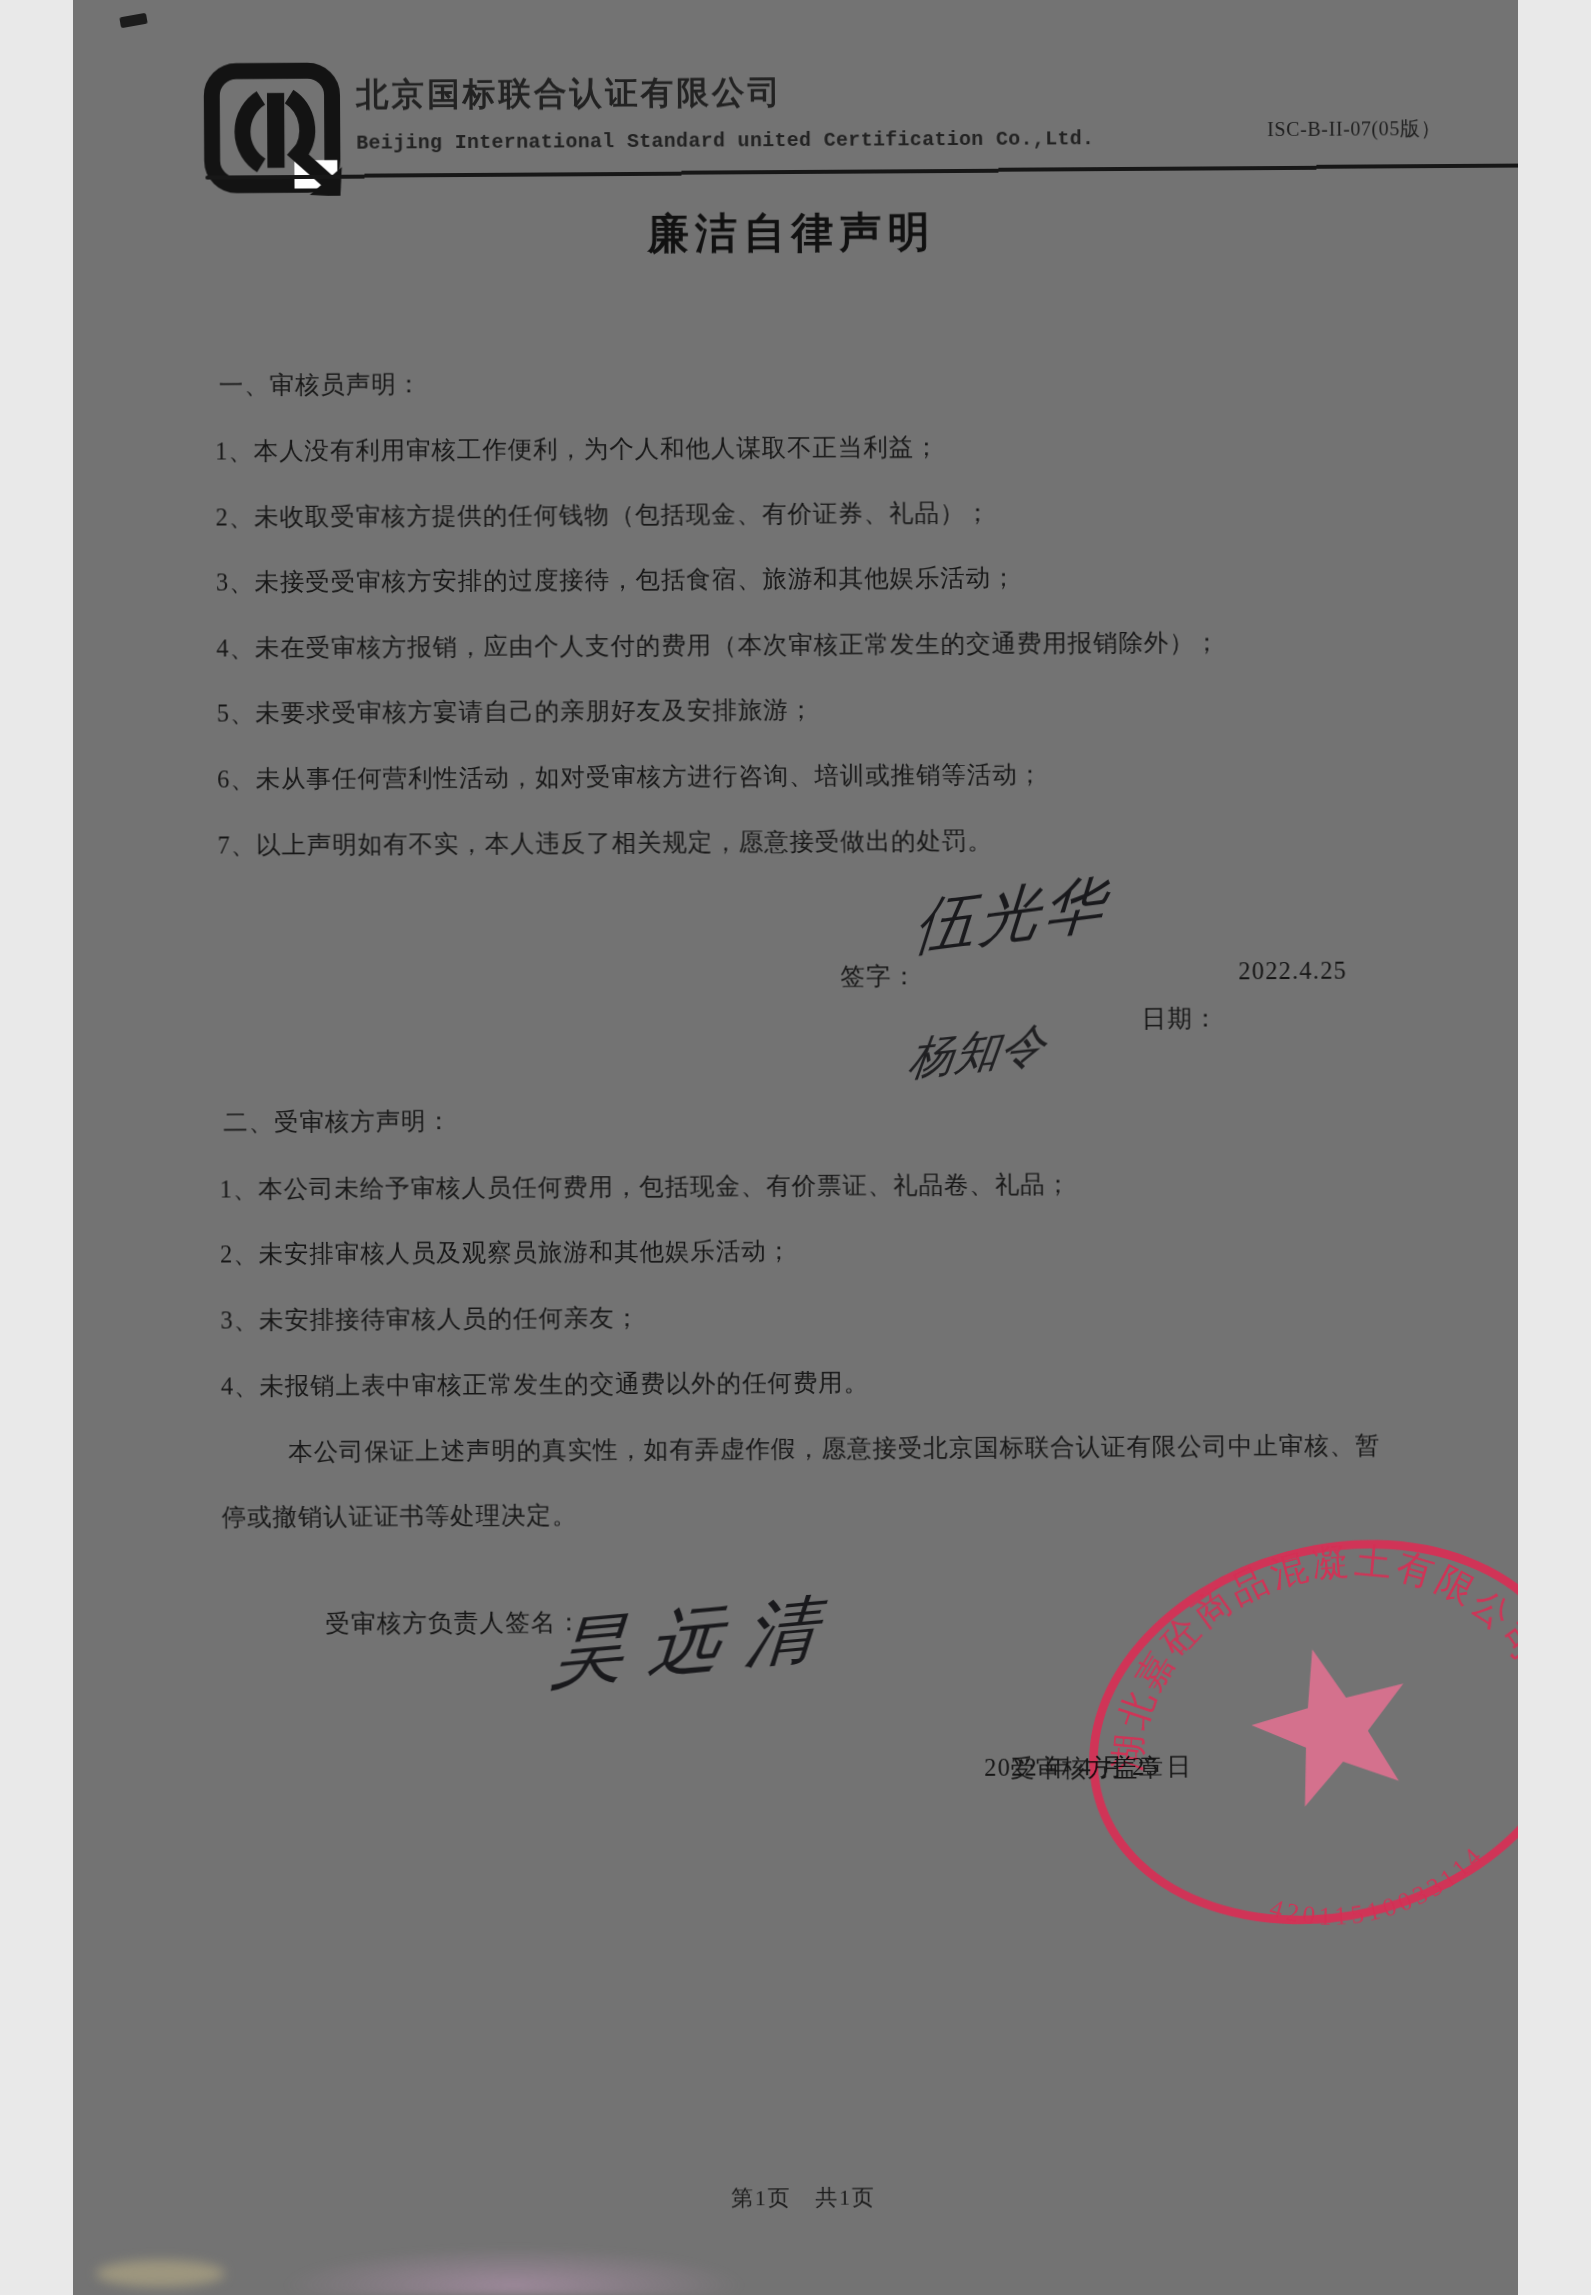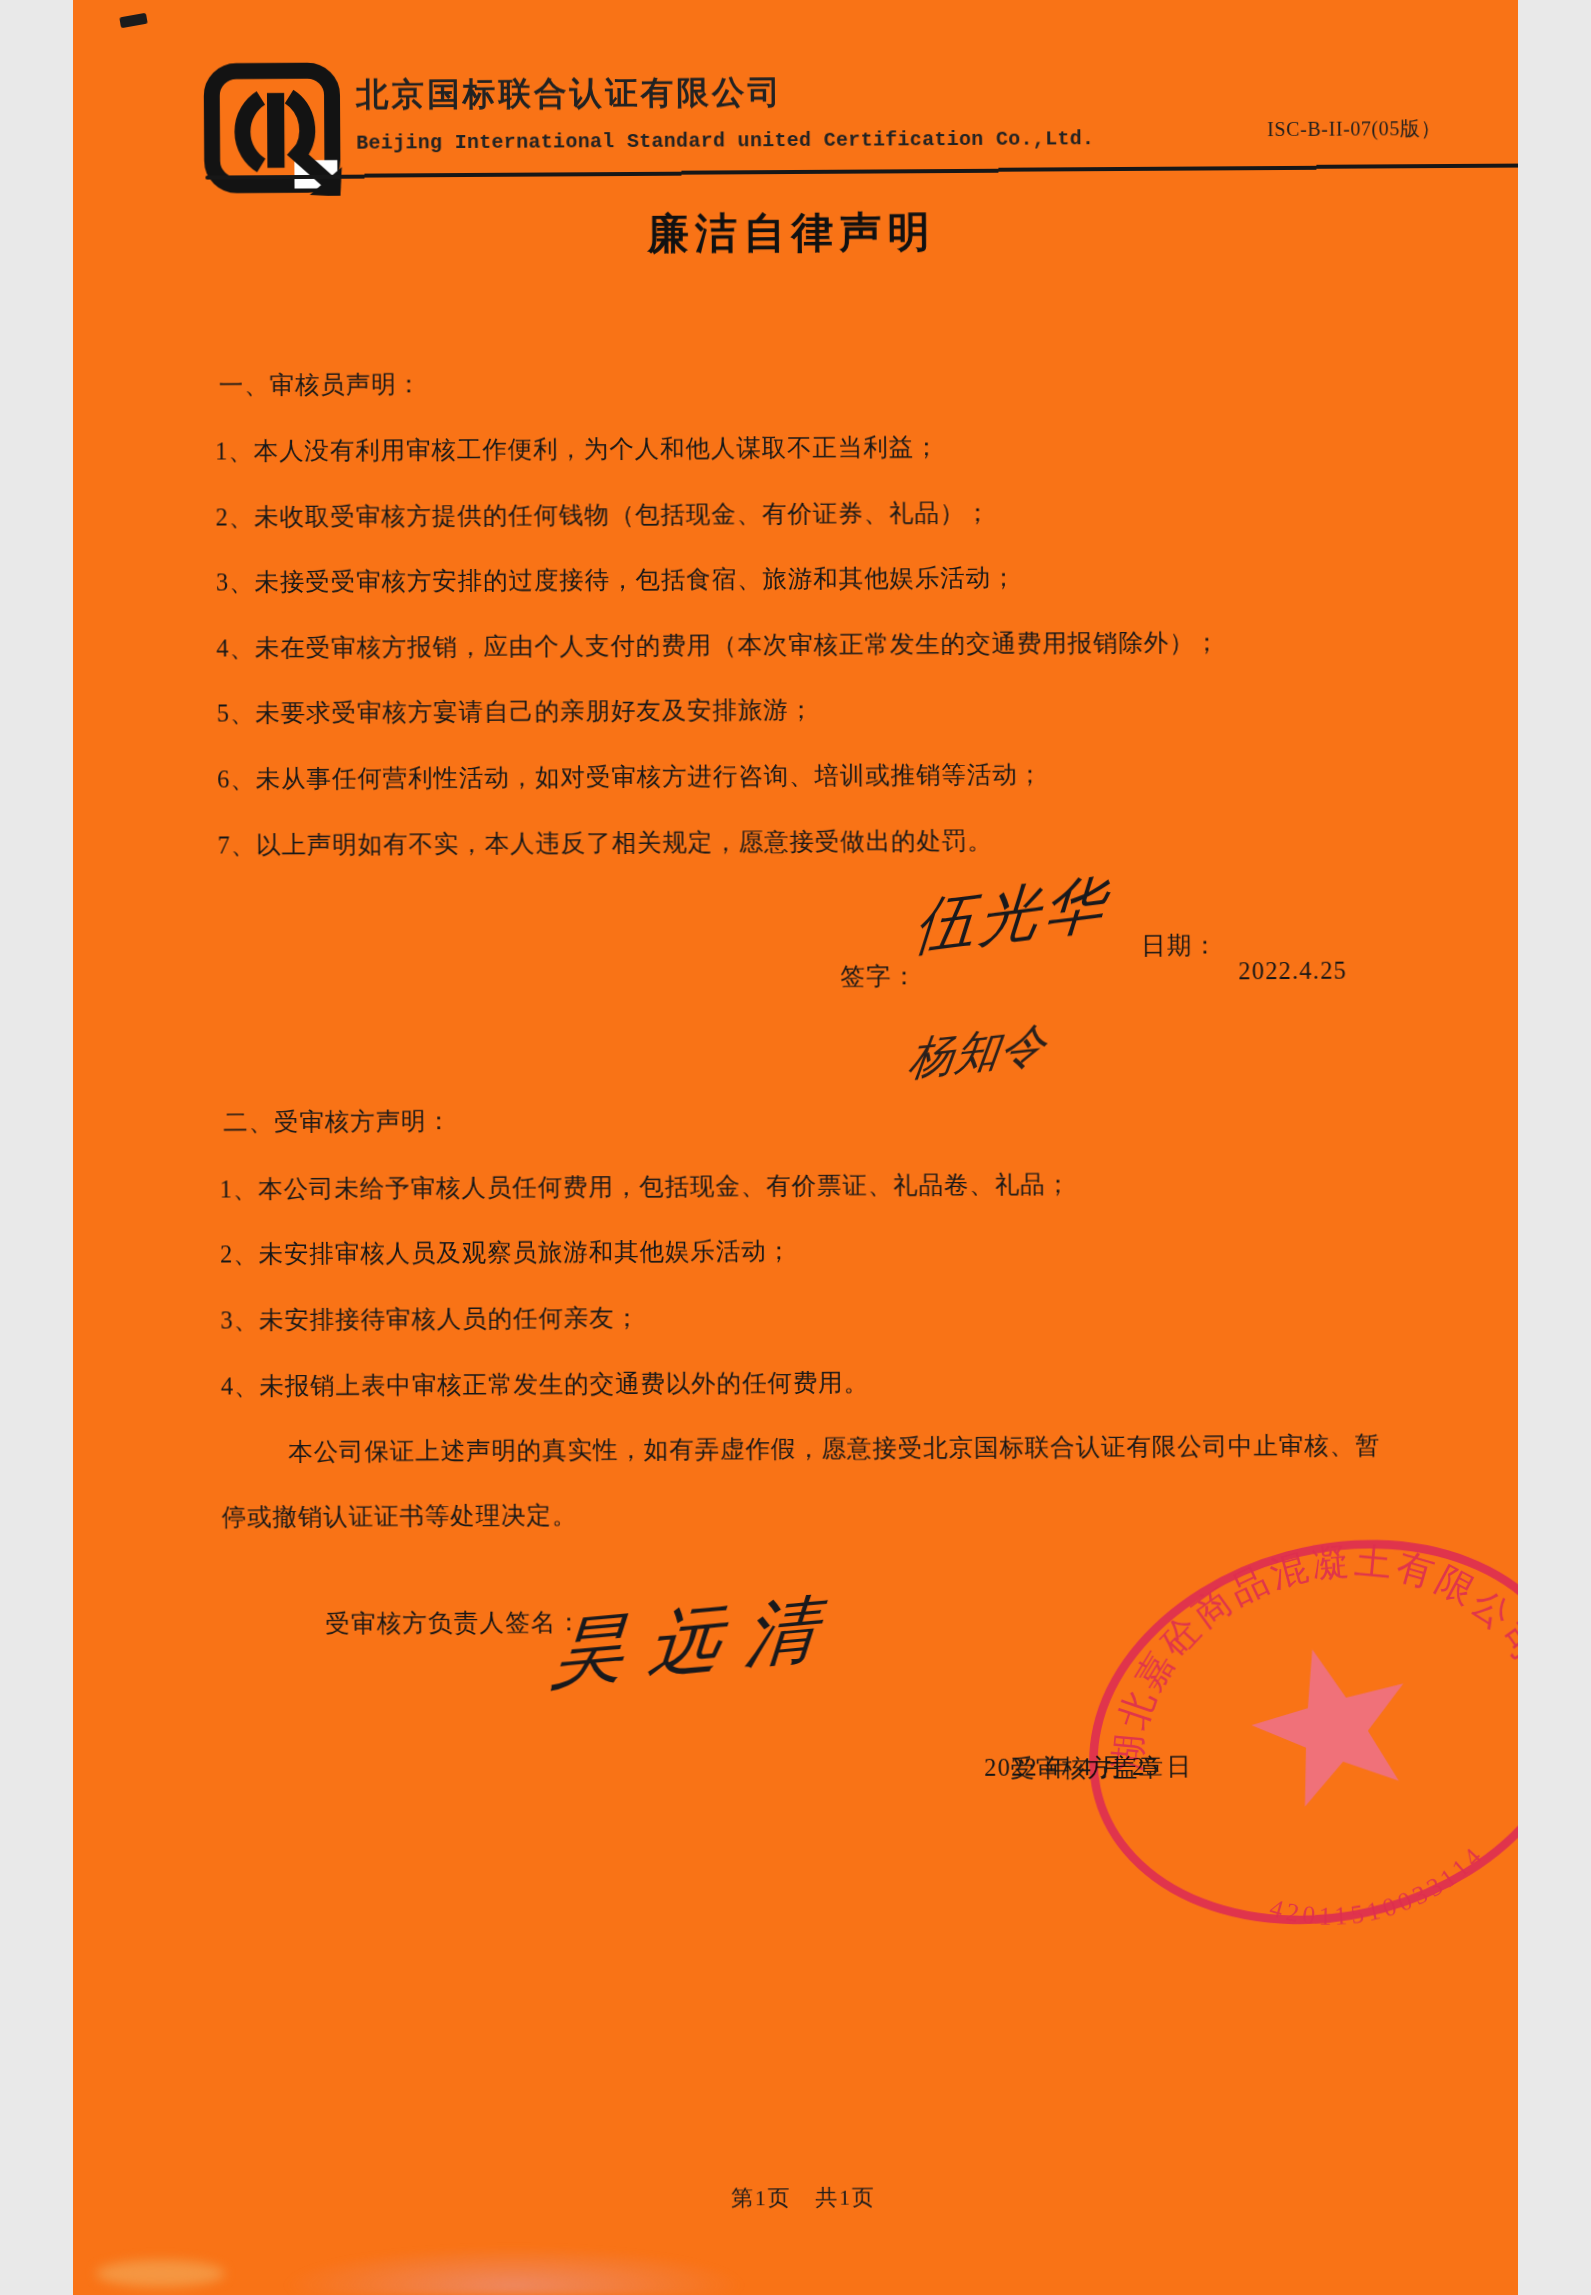--- a/index.html
+++ b/index.html
@@ -1,20 +1,20 @@
 <!DOCTYPE html>
 <html style="font-size:9.8px"><head>
 <meta charset="utf-8">
 <style>
   html,body{margin:0;padding:0;background:#e9e9e9;}
   .page{
     position:relative;
     width:1445px;height:2295px;
     margin:0 auto;
-    background:#f97316;
+    background:#737373;
     overflow:hidden;
     font-family:"Liberation Serif","DejaVu Serif",serif;
     color:#151515;
   }
   .content{
     position:absolute;inset:0;
     transform:rotate(-0.35deg);
     transform-origin:50% 40%;
   }
   
@@ -115,21 +115,21 @@
     <div class="line" style="top:431px;">1、本人没有利用审核工作便利，为个人和他人谋取不正当利益；</div>
     <div class="line" style="top:497px;">2、未收取受审核方提供的任何钱物（包括现金、有价证券、礼品）；</div>
     <div class="line" style="top:562px;">3、未接受受审核方安排的过度接待，包括食宿、旅游和其他娱乐活动；</div>
     <div class="line" style="top:628px;">4、未在受审核方报销，应由个人支付的费用（本次审核正常发生的交通费用报销除外）；</div>
     <div class="line" style="top:693px;">5、未要求受审核方宴请自己的亲朋好友及安排旅游；</div>
     <div class="line" style="top:759px;">6、未从事任何营利性活动，如对受审核方进行咨询、培训或推销等活动；</div>
     <div class="line" style="top:825px;">7、以上声明如有不实，本人违反了相关规定，愿意接受做出的处罚。</div>
 
     <span class="hw hw1">伍光华</span>
     <span class="sign-label" style="left:755px;top:960px;margin-left:12px;">签字：</span>
-    <span class="sign-label" style="left:1068px;top:931px;">日期：</span>
+    <span class="sign-label" style="left:1068px;top:1004px;">日期：</span>
     <span class="sign-label date-value" style="left:1165px;top:960px;">2022.4.25</span>
     <span class="hw hw2">杨知令</span>
 
     <div class="line sec-head" style="top:1102px;left:149px;">二、受审核方声明：</div>
     <div class="line" style="top:1169px;">1、本公司未给予审核人员任何费用，包括现金、有价票证、礼品卷、礼品；</div>
     <div class="line" style="top:1234px;">2、未安排审核人员及观察员旅游和其他娱乐活动；</div>
     <div class="line" style="top:1300px;">3、未安排接待审核人员的任何亲友；</div>
     <div class="line" style="top:1366px;">4、未报销上表中审核正常发生的交通费以外的任何费用。</div>
 
     <div class="line" style="top:1432px;left:212px;">本公司保证上述声明的真实性，如有弄虚作假，愿意接受北京国标联合认证有限公司中止审核、暂</div>

